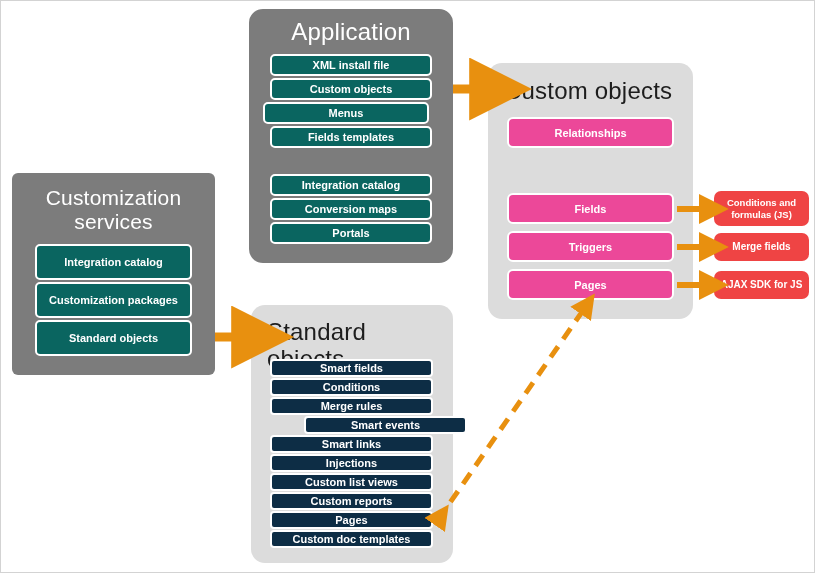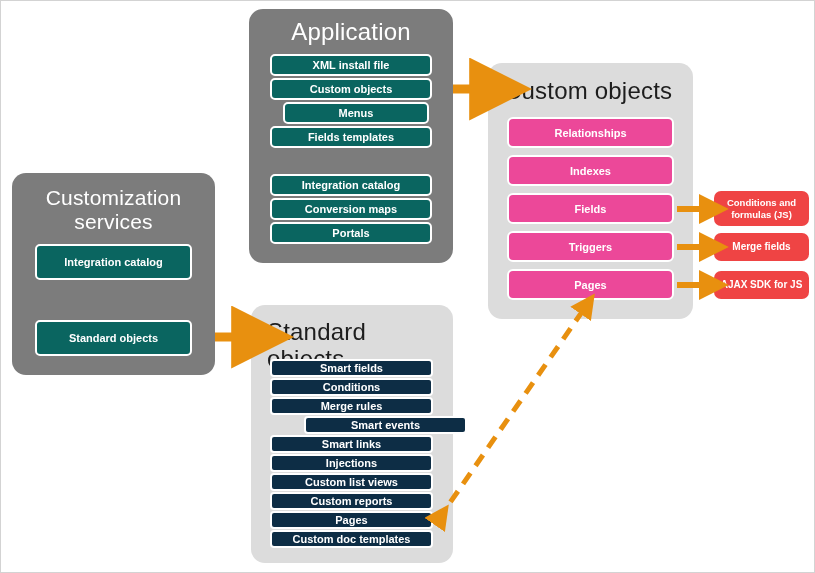--- a/index.html
+++ b/index.html
@@ -61,44 +61,44 @@
   }
 
   
   #arrows{position:absolute;left:0;top:0;width:815px;height:573px;pointer-events:none;}
 </style>
 </head>
 <body>
 
 <div id="canvas">
 
-  <div class="group gray" style="left:11px;top:172px;width:203px;height:202px;">
+  <div class="group gray" style="left:11px;top:172px;width:203px;height:202px;border-radius:6px;">
     <div class="group-title" style="position:absolute;left:10px;right:10px;top:13px;font-size:21px;">Customization services</div>
     <div class="items" style="top:68px;">
       <div class="chip teal" style="position:absolute;left:23px;top:170px;width:158px;height:0;"></div>
     </div>
     <div class="chip teal" style="position:absolute;left:23px;top:71px;width:157px;height:36px;font-size:11px;">Integration catalog</div>
+    <div class="chip teal" style="position:absolute;left:23px;top:109px;width:157px;height:36px;font-size:11px;">Customization packages</div>
     <div class="chip teal" style="position:absolute;left:23px;top:147px;width:157px;height:36px;font-size:11px;">Standard objects</div>
   </div>
 
   <div class="group gray" style="left:248px;top:8px;width:204px;height:254px;">
     <div class="group-title" style="position:absolute;left:8px;right:8px;top:10px;font-size:24px;">Application</div>
     <div class="chip teal" style="position:absolute;left:21px;top:45px;width:162px;height:22px;font-size:11px;">XML install file</div>
     <div class="chip teal" style="position:absolute;left:21px;top:69px;width:162px;height:22px;font-size:11px;">Custom objects</div>
-    <div class="chip teal" style="position:absolute;left:34px;top:93px;width:146px;height:22px;font-size:11px;">Menus</div>
+    <div class="chip teal" style="position:absolute;left:14px;top:93px;width:166px;height:22px;font-size:11px;">Menus</div>
     <div class="chip teal" style="position:absolute;left:21px;top:117px;width:162px;height:22px;font-size:11px;">Fields templates</div>
     <div class="chip teal" style="position:absolute;left:21px;top:165px;width:162px;height:22px;font-size:11px;">Integration catalog</div>
     <div class="chip teal" style="position:absolute;left:21px;top:189px;width:162px;height:22px;font-size:11px;">Conversion maps</div>
     <div class="chip teal" style="position:absolute;left:21px;top:213px;width:162px;height:22px;font-size:11px;">Portals</div>
   </div>
 
   <div class="group light" style="left:487px;top:62px;width:205px;height:256px;">
     <div class="group-title" style="position:absolute;left:10px;right:10px;top:15px;font-size:24px;text-align:left;padding-left:6px;">Custom objects</div>
     <div class="chip navy-lg" style="position:absolute;left:19px;top:54px;width:167px;height:31px;font-size:11px;">Relationships</div>
-    <div class="chip navy-lg" style="position:absolute;left:19px;top:92px;width:167px;height:31px;font-size:11px;">Indexes</div>
     <div class="chip navy-lg" style="position:absolute;left:19px;top:130px;width:167px;height:31px;font-size:11px;">Fields</div>
     <div class="chip navy-lg" style="position:absolute;left:19px;top:168px;width:167px;height:31px;font-size:11px;">Triggers</div>
     <div class="chip navy-lg" style="position:absolute;left:19px;top:206px;width:167px;height:31px;font-size:11px;">Pages</div>
   </div>
 
   <div class="group light" style="left:250px;top:304px;width:202px;height:258px;">
     <div class="group-title" style="position:absolute;left:10px;right:10px;top:14px;font-size:24px;text-align:left;padding-left:6px;">Standard objects</div>
     <div class="chip navy" style="position:absolute;left:19px;top:54px;width:163px;height:18px;font-size:11px;">Smart fields</div>
     <div class="chip navy" style="position:absolute;left:19px;top:73px;width:163px;height:18px;font-size:11px;">Conditions</div>
     <div class="chip navy" style="position:absolute;left:19px;top:92px;width:163px;height:18px;font-size:11px;">Merge rules</div>

